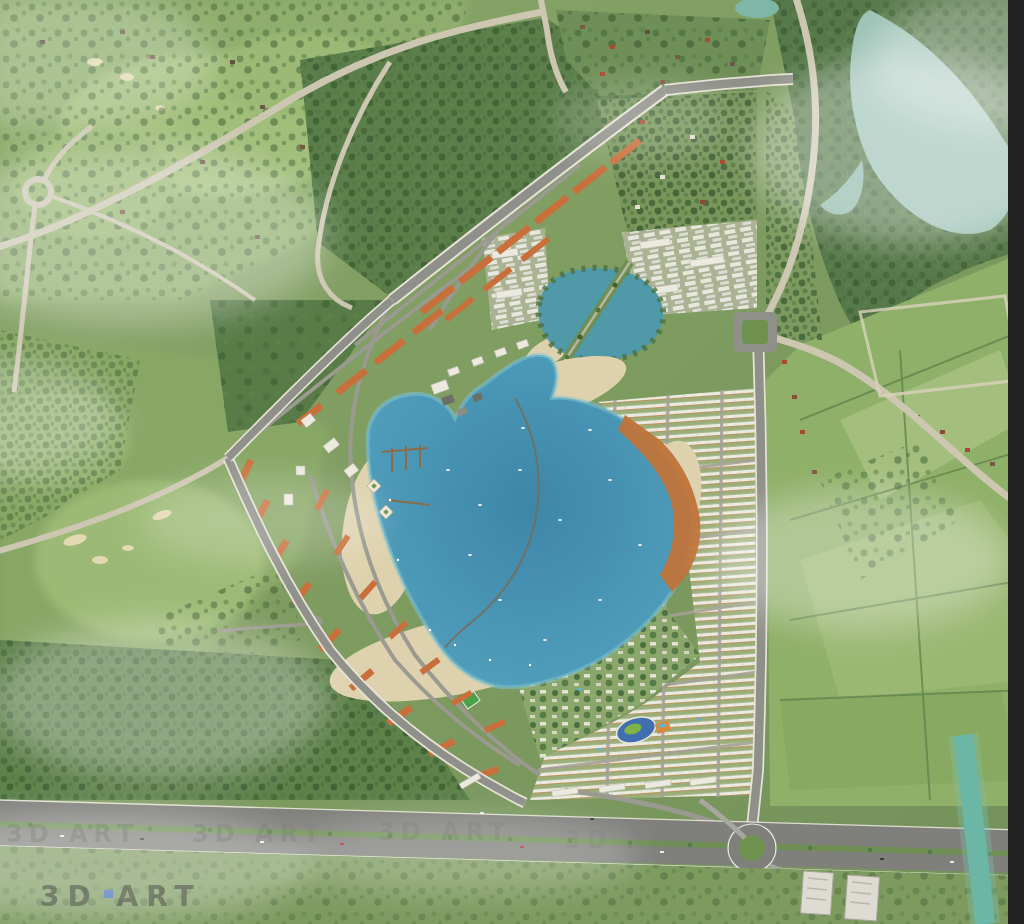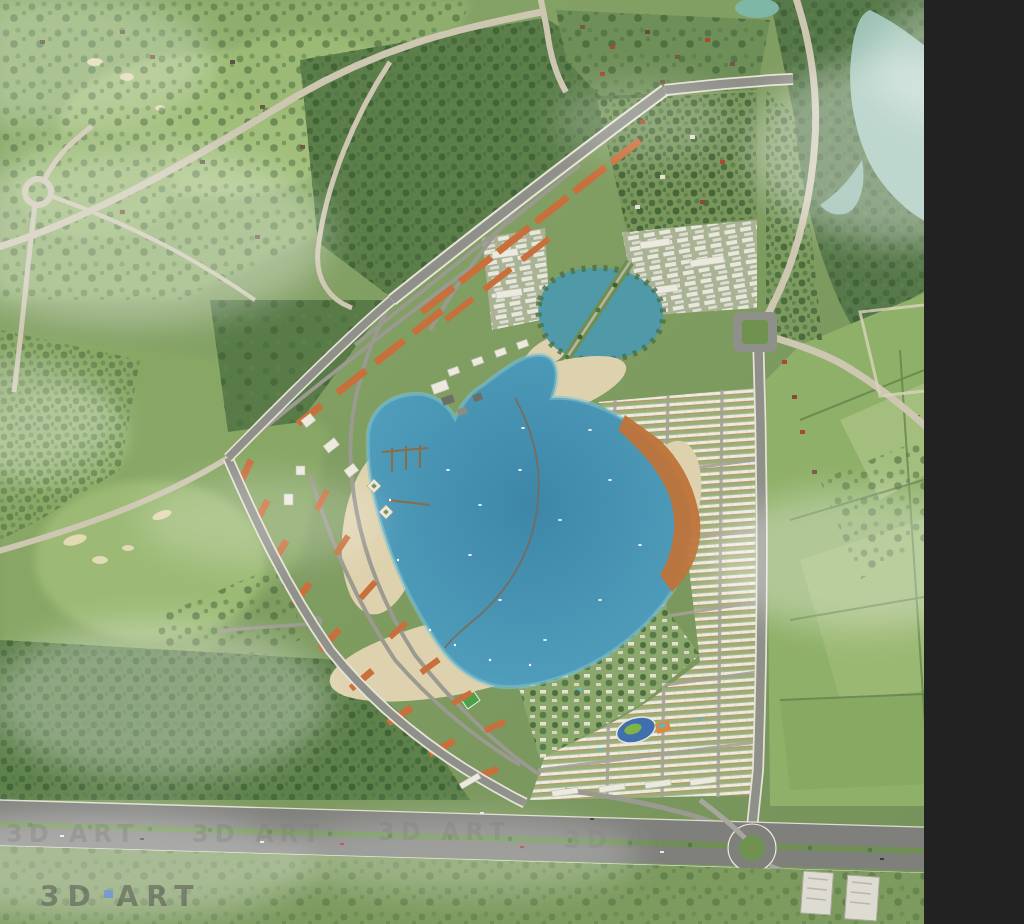--- a/index.html
+++ b/index.html
@@ -1,16 +1,16 @@
 <!DOCTYPE html>
 <html><head>
 <meta charset="utf-8">
 <style>
   html,body{margin:0;padding:0;background:#222;}
-  .stage{position:relative;width:924px;height:924px;overflow:hidden;background:#7e9b60;
+  .stage{position:relative;width:1008px;height:924px;overflow:hidden;background:#7e9b60;
          font-family:"DejaVu Sans", sans-serif;}
   svg{display:block}
   text.wm{font-family:"DejaVu Sans", sans-serif;font-weight:700;}
 </style>
 </head>
 <body>
 
 <div class="stage">
 <svg viewBox="0 0 1024 924" width="1024" height="924">
 <defs>

